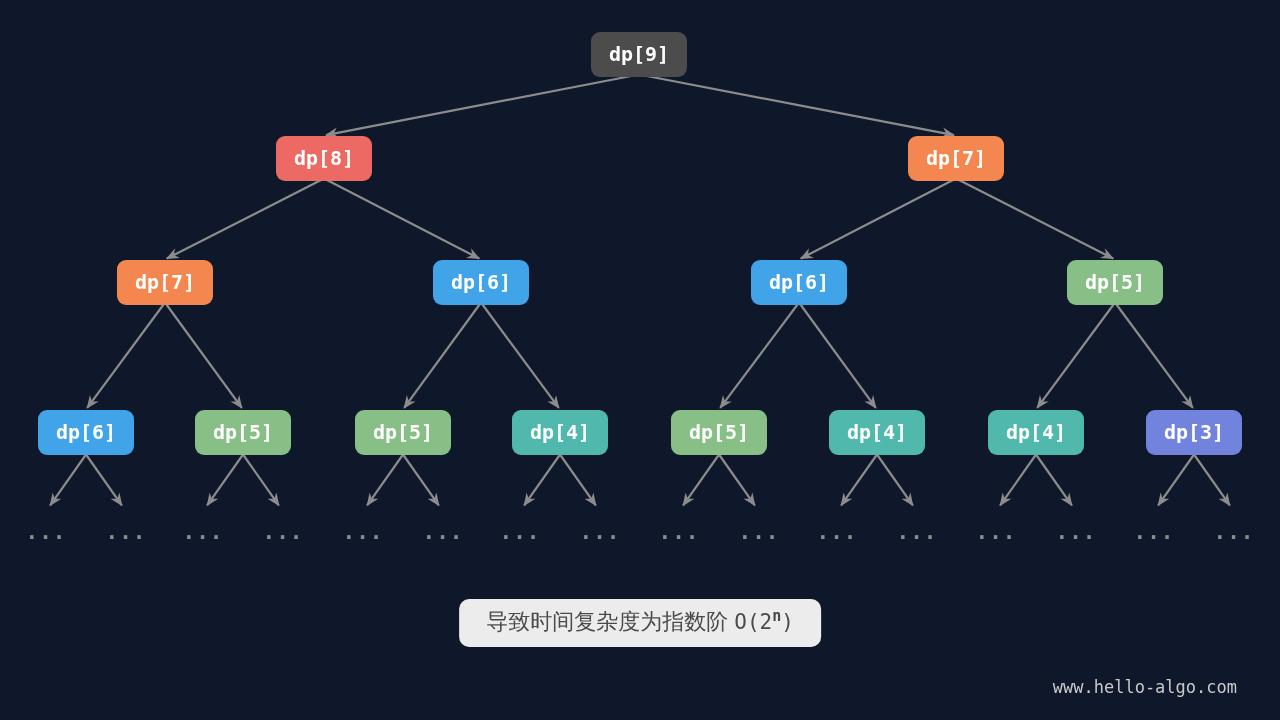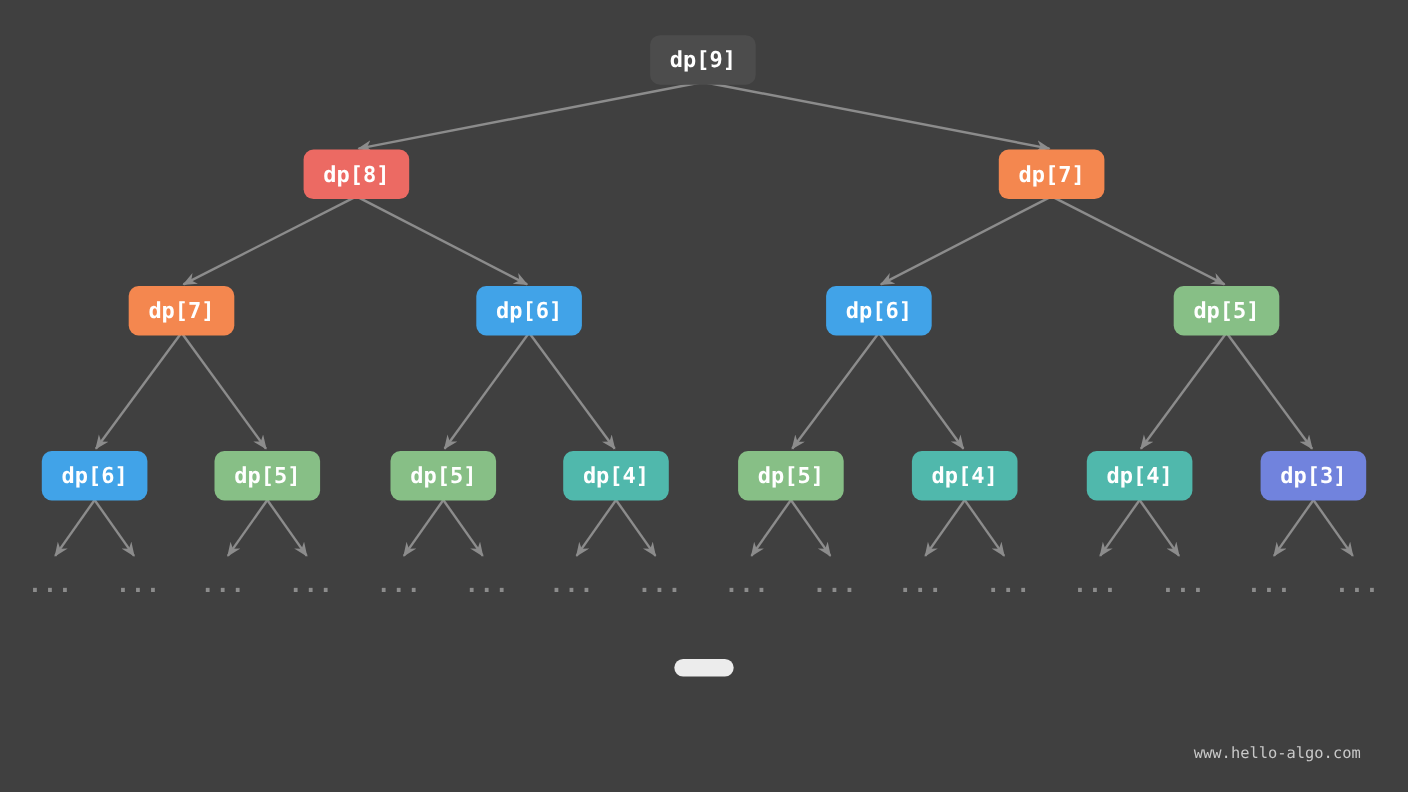--- a/index.html
+++ b/index.html
@@ -5,21 +5,21 @@
   html, body {
     margin: 0;
     padding: 0;
     background: #ffffff;
     font-family: "Liberation Sans", sans-serif;
   }
   .stage {
     position: relative;
     width: 1280px;
     height: 720px;
-    background: #404040;
+    background: #0f172a;
     overflow: hidden;
   }
   #edges {
     position: absolute;
     left: 0;
     top: 0;
   }
   .node {
     position: absolute;
     width: 96px;
@@ -67,21 +67,21 @@
     font-weight: bold;
     font-size: 15px;
     line-height: 0;
   }
   .watermark {
     position: absolute;
     right: 43px;
     top: 677px;
     color: #c9c9c9;
     font-family: "DejaVu Sans Mono", "Liberation Mono", monospace;
-    font-size: 14px;
+    font-size: 17px;
   }
 </style>
 </head>
 <body>
 
 <div class="stage">
   <svg id="edges" width="1280" height="720" viewBox="0 0 1280 720">
       <defs>
         <marker id="ah" markerUnits="userSpaceOnUse" markerWidth="14" markerHeight="12" refX="12" refY="5.5" orient="auto">
           <path d="M0,0 L13,5.5 L0,11 L4,5.5 Z" fill="#8c8c8c"></path>
@@ -205,15 +205,16 @@
       <span class="ellipsis" style="left: 1076px; top: 532px;">...</span>
       <div class="node" style="left: 1146px; top: 409.5px; background-color: rgb(113, 131, 221);">
         <span class="pfx">dp[</span>
         <span class="val">3</span>
         <span class="sfx">]</span>
       </div>
       <span class="ellipsis" style="left: 1154px; top: 532px;">...</span>
       <span class="ellipsis" style="left: 1234px; top: 532px;">...</span>
     </div>
   <div class="caption">
+    <div><span>导致时间复杂度为指数阶 </span><span class="code"><span>O(2</span><sup>n</sup><span>)</span></span></div>
   </div>
   <div class="watermark">www.hello-algo.com</div>
 </div>
 
 </body></html>

